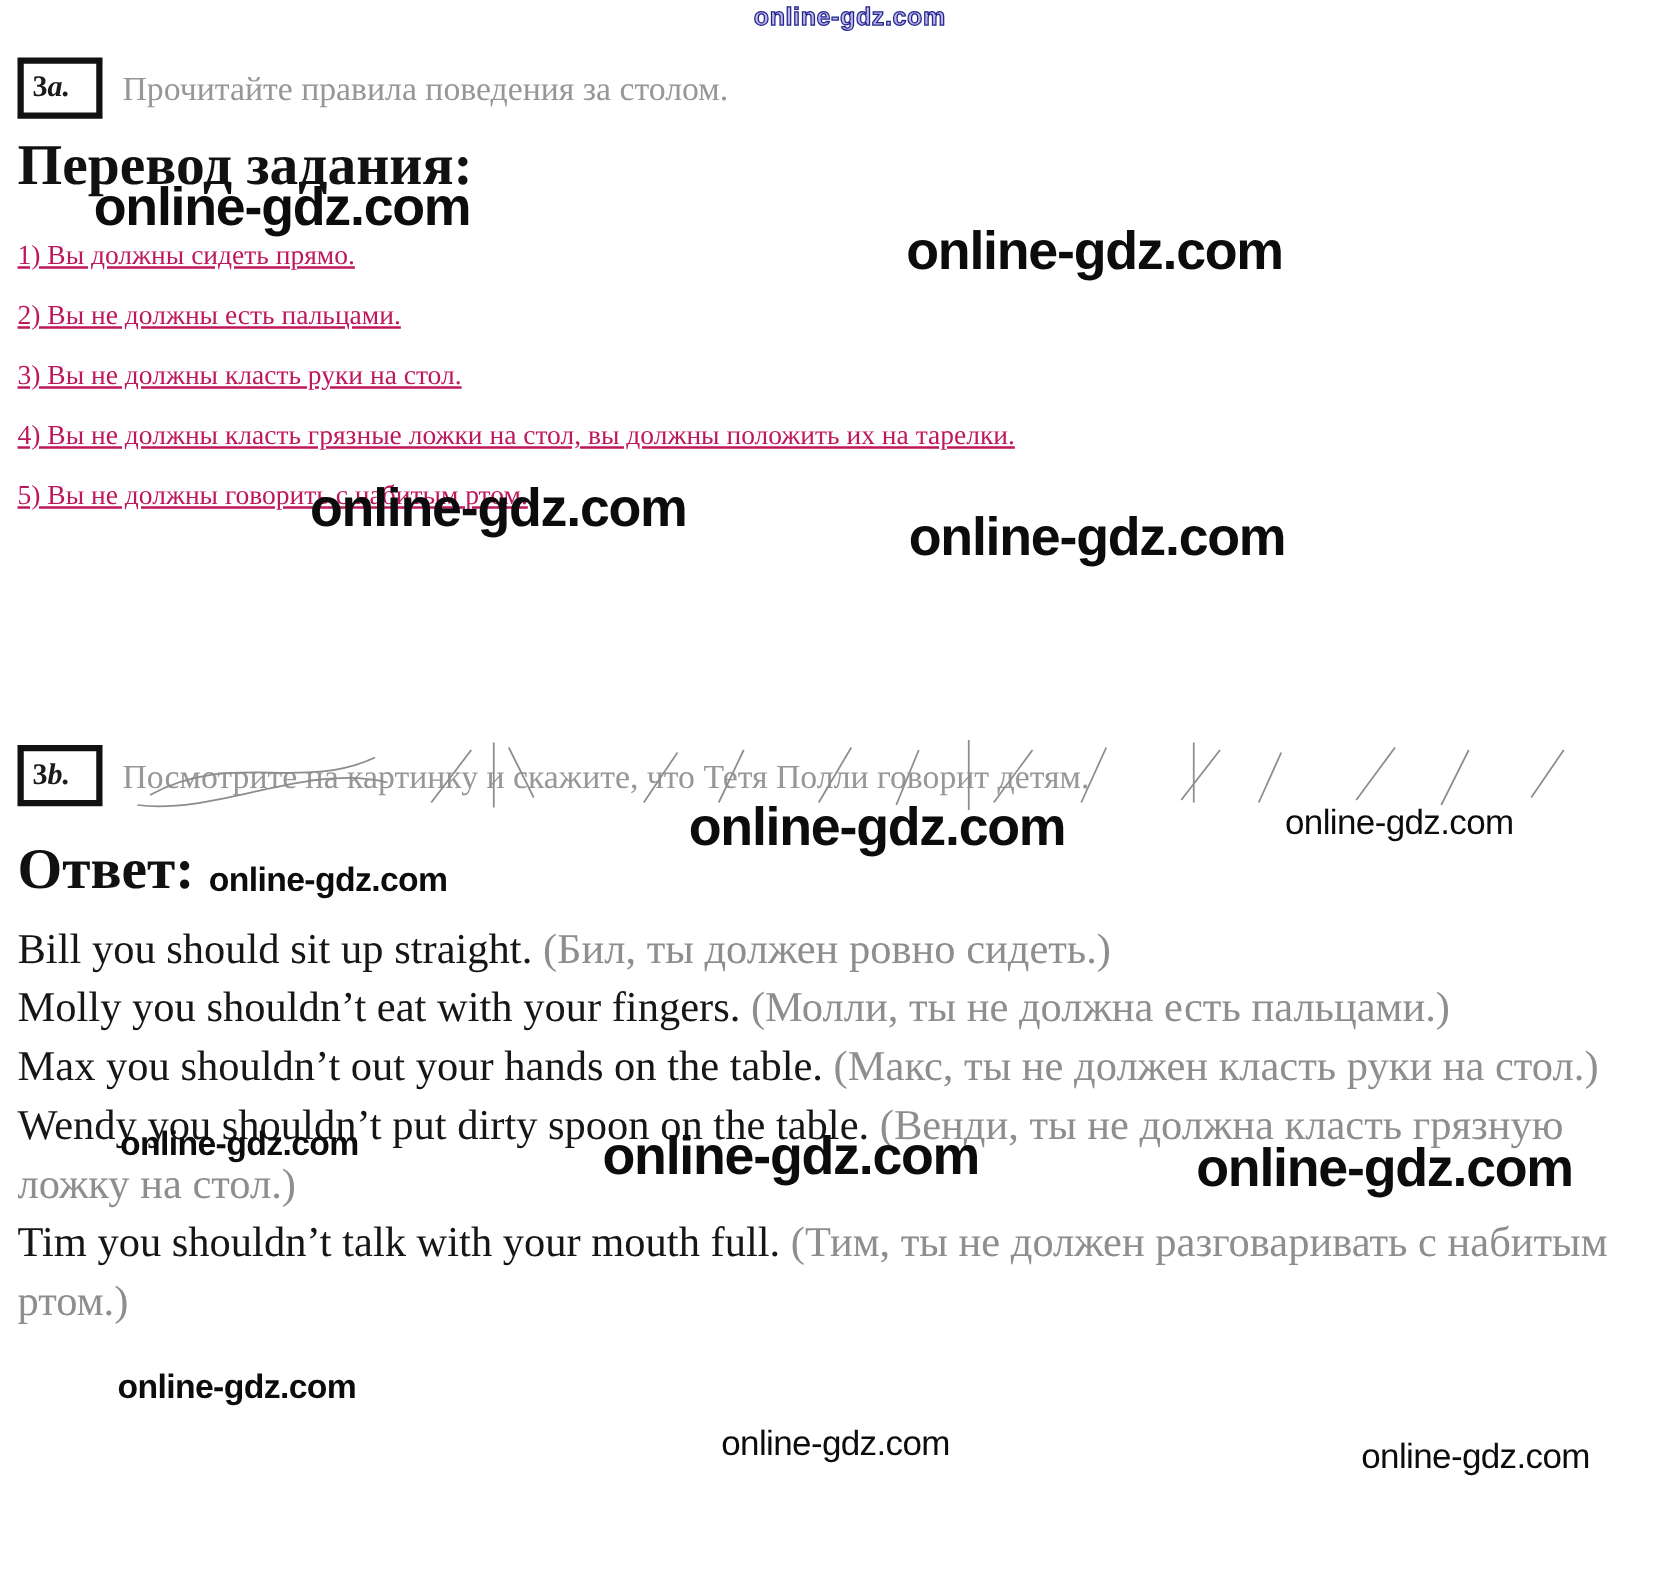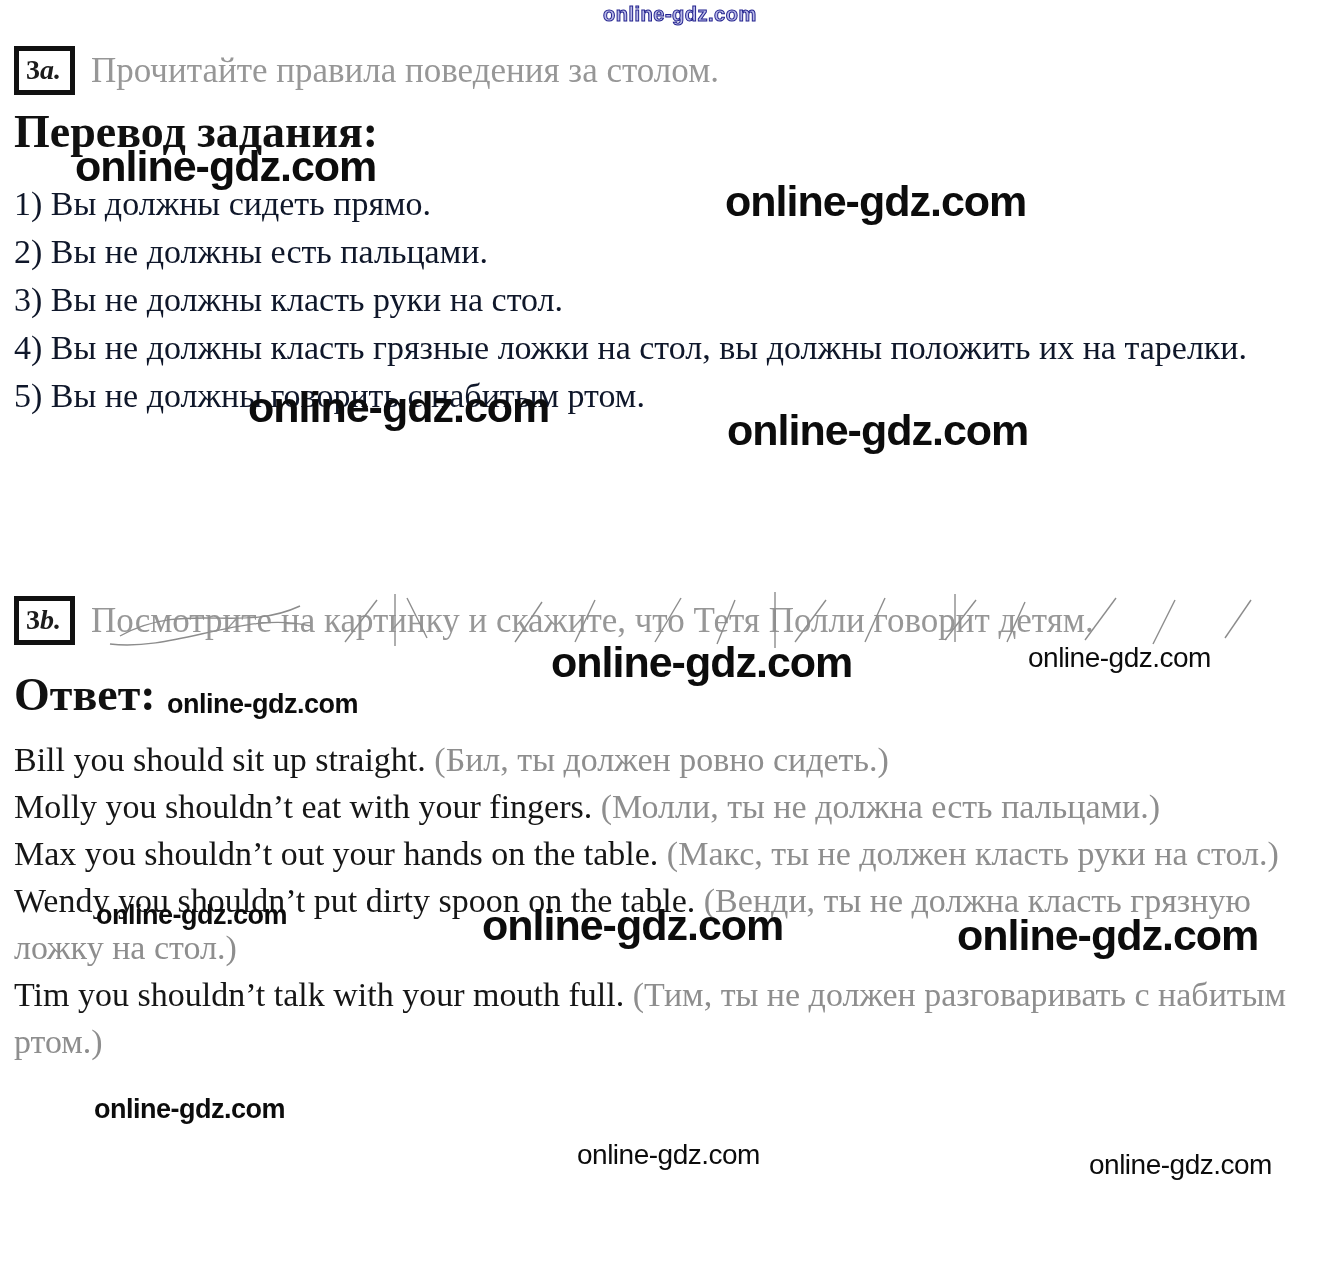--- a/index.html
+++ b/index.html
@@ -9,35 +9,35 @@
     font-family:"Liberation Serif", serif;
     color:#1b1b1b;
   }
   
   .task-row{
     position:absolute;left:14px;display:flex;align-items:flex-start;gap:16px;
     width:1315px;
   }
   .ex-box{
     border:5px solid #111;background:#fff;
-    font-weight:bold;font-size:28px;line-height:38px;
-    padding:0 9px 1px 7px;flex:0 0 auto;
+    font-weight:bold;font-size:24px;line-height:38px;
+    padding:0 21px 1px 7px;flex:0 0 auto;
   }
   .ex-box .letter{font-style:italic;}
   .task-text{
-    color:#979797;font-size:35px;line-height:46px;padding-top:2px;
+    color:#979797;font-size:27px;line-height:46px;padding-top:2px;
   }
   .heading{
     position:absolute;left:14px;margin:0;
     font-size:46px;font-weight:bold;color:#111;line-height:38px;
   }
   
   .rules{
     position:absolute;left:14px;top:180px;width:1312px;
-    font-size:34px;line-height:48px;color:#0f172a;
+    font-size:22px;line-height:48px;color:#be185d;text-decoration:underline;
   }
   .rules p{margin:0;}
   
   .answers{
     position:absolute;left:14px;top:736px;width:1315px;
     font-size:34px;line-height:47px;
   }
   .answers p{margin:0;}
   .answers .en{color:#161616;}
   .answers .ru{color:#8e8e8e;}

